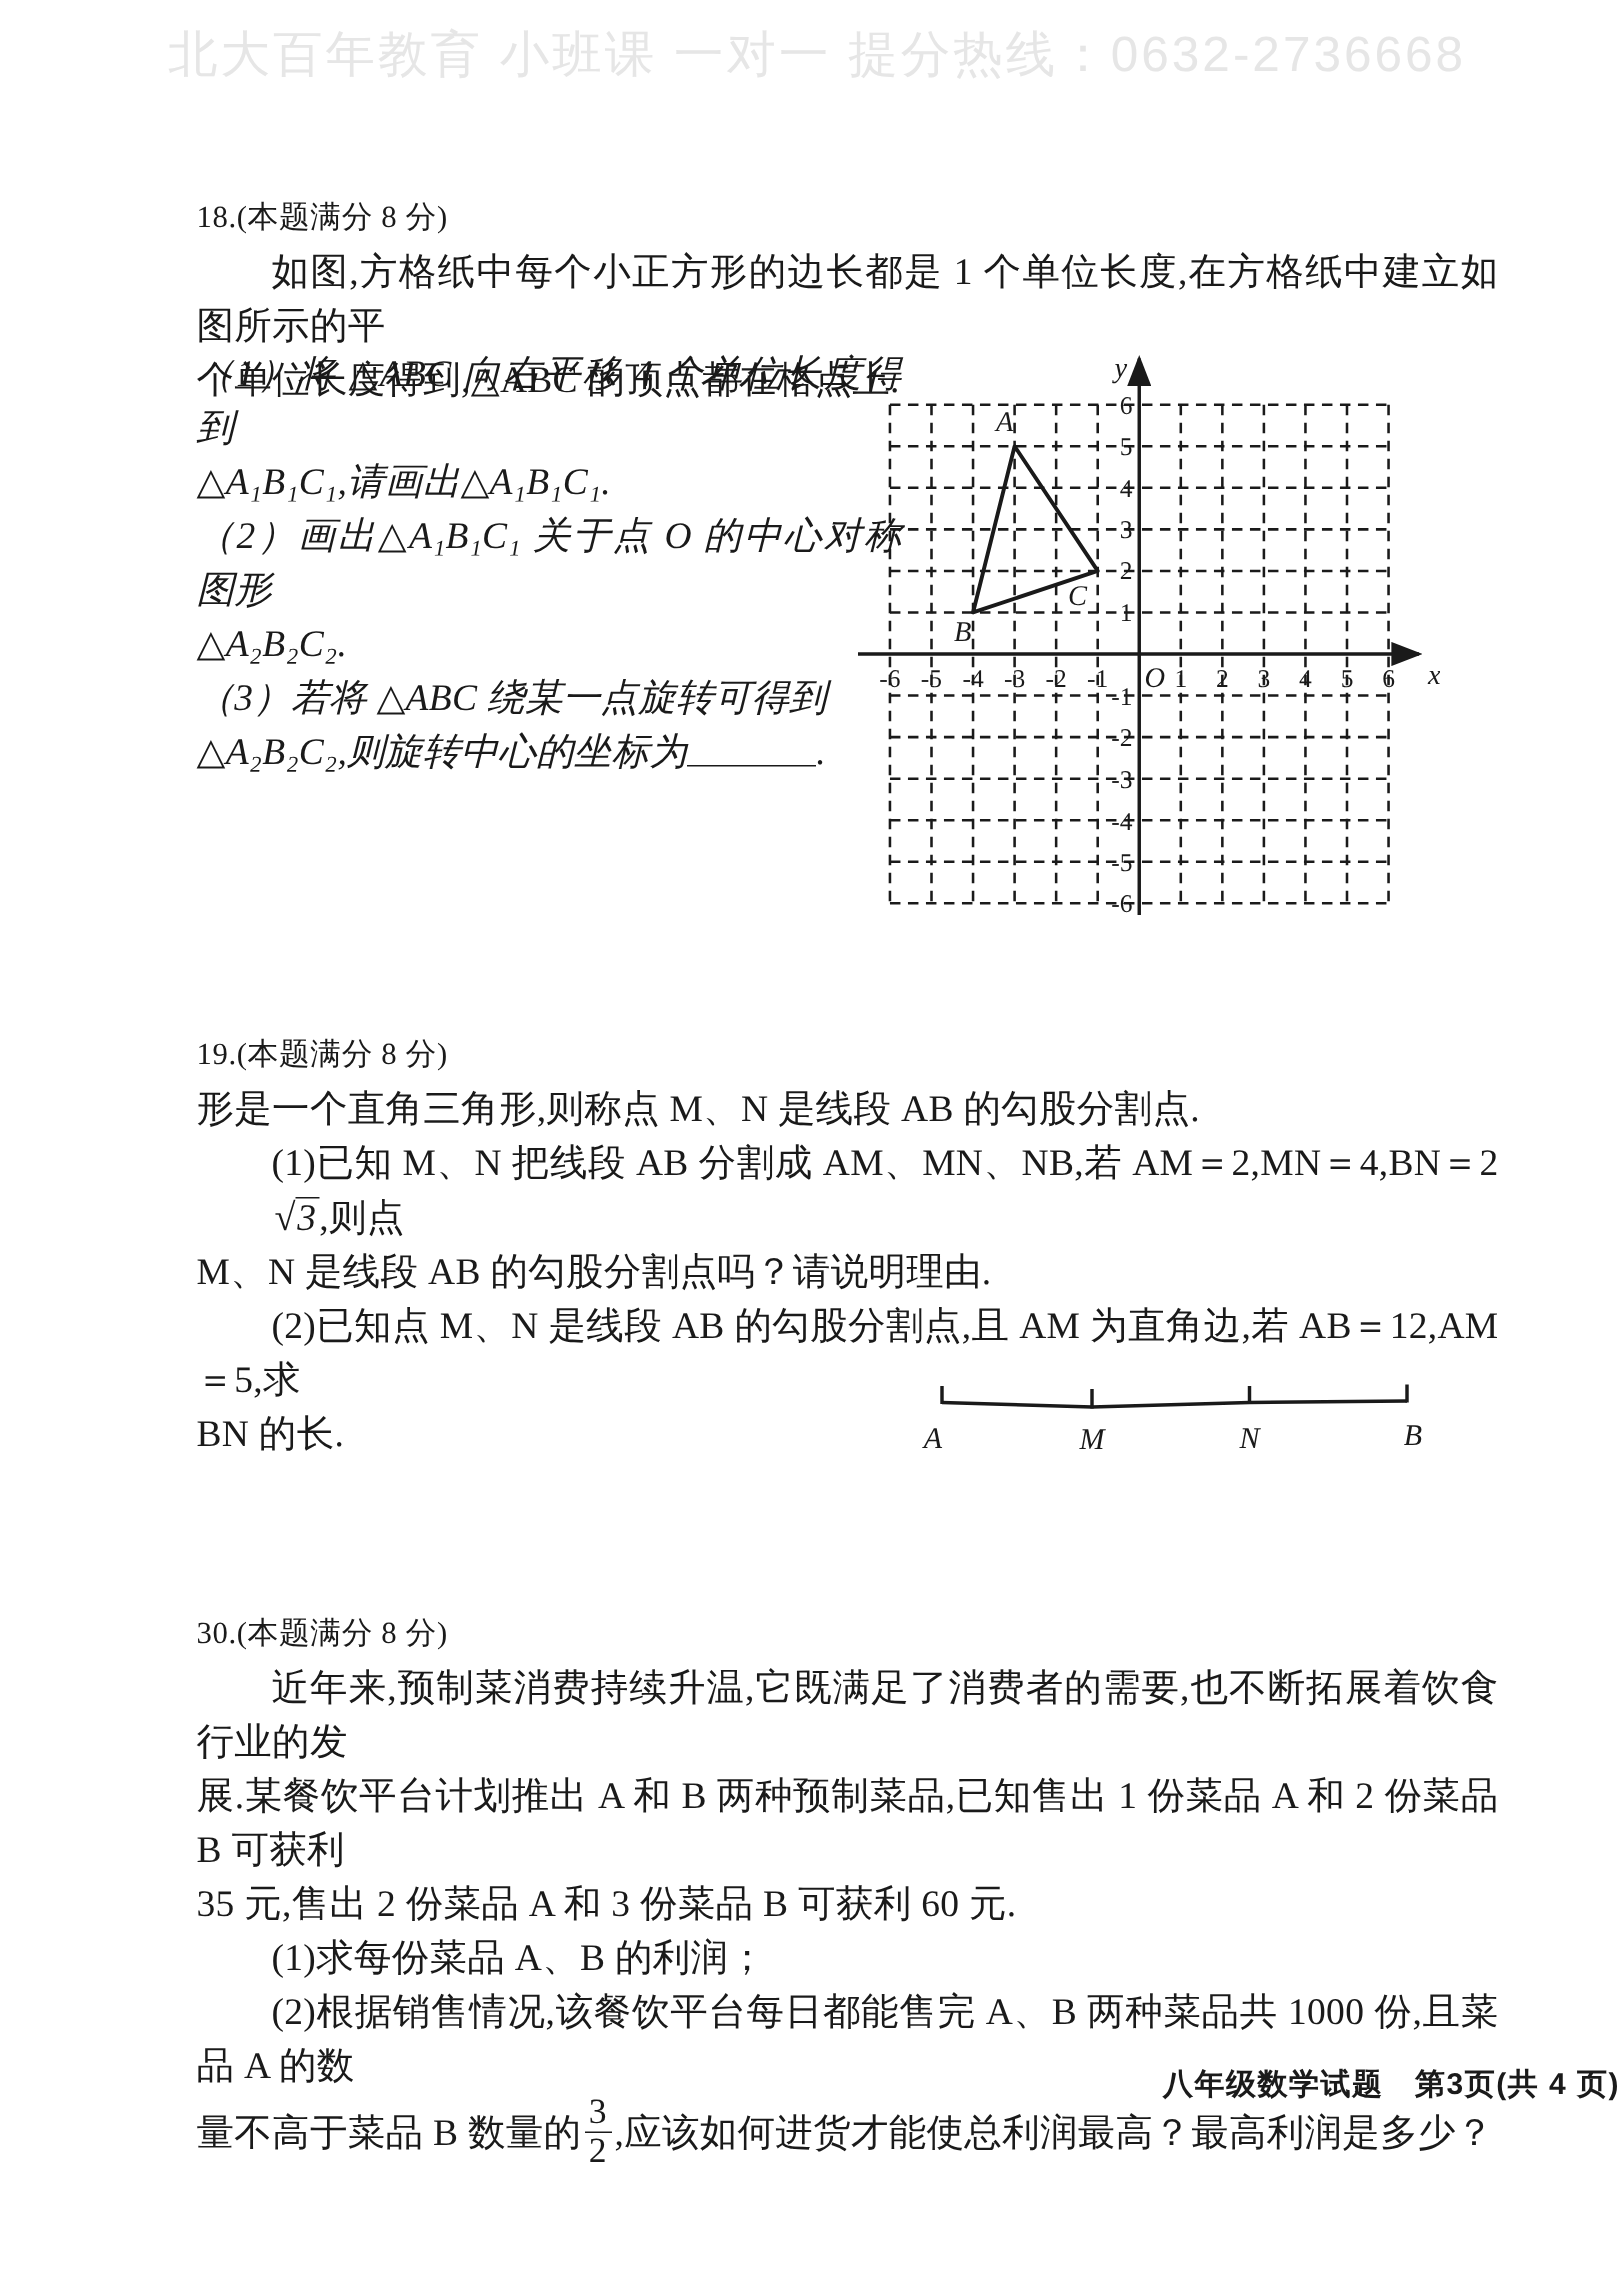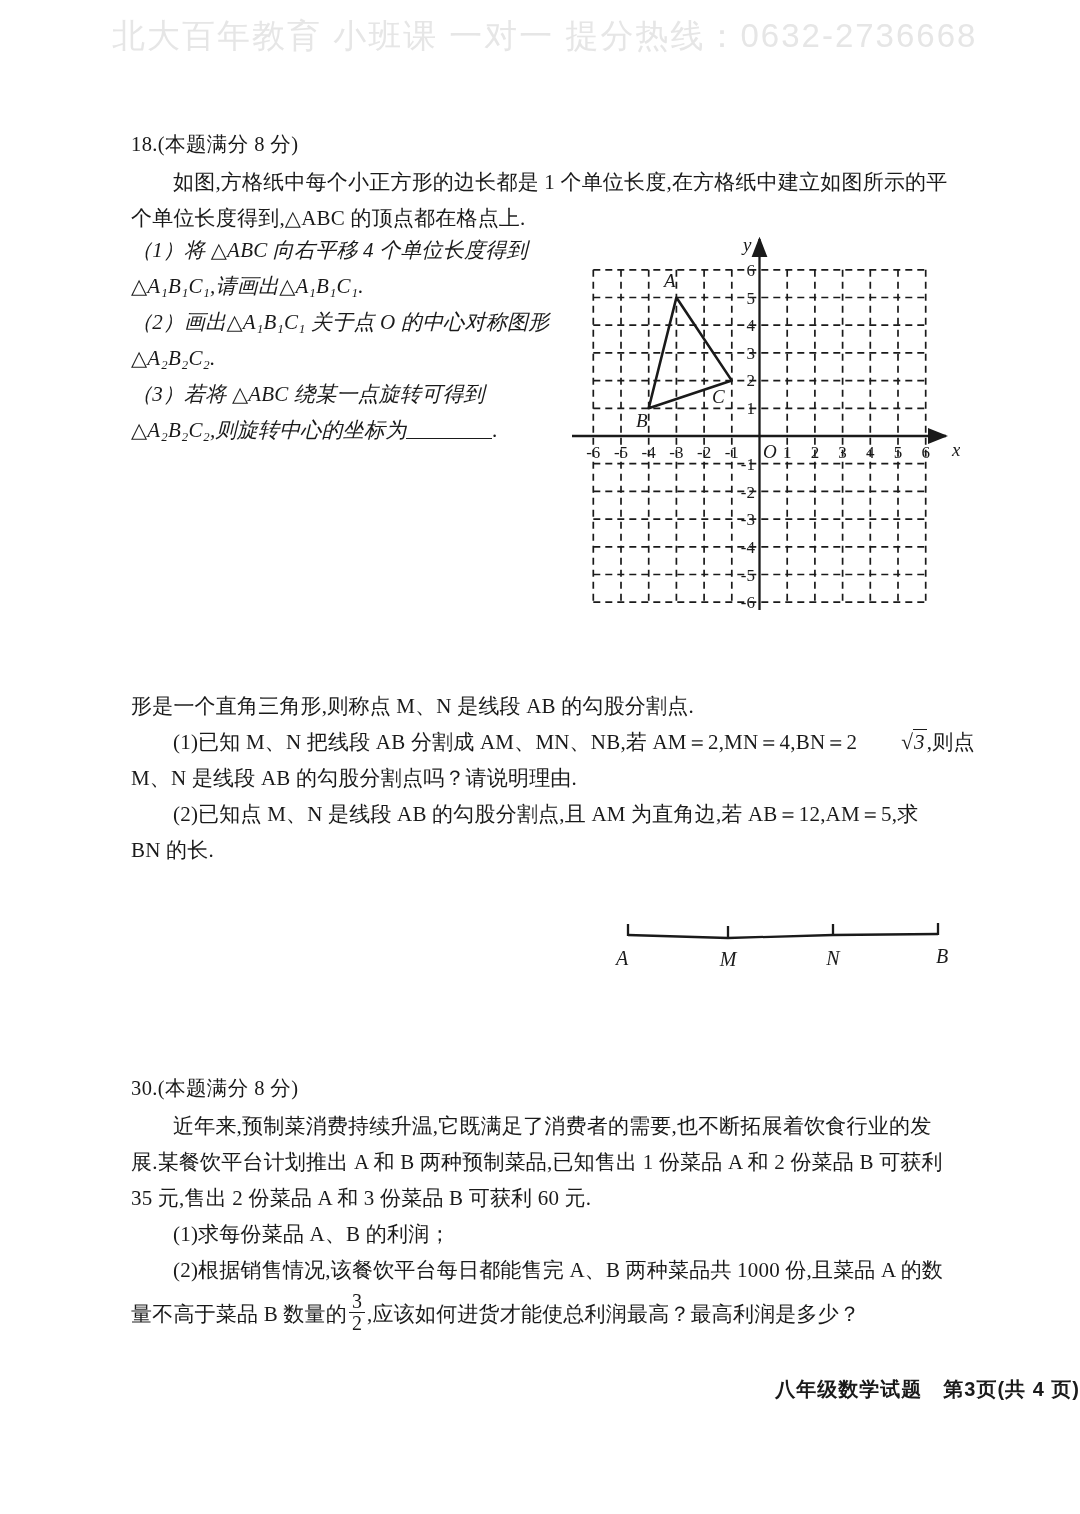--- a/index.html
+++ b/index.html
@@ -47,21 +47,21 @@
   }
 
   .qnum {
     font-size: 20.5px;
     letter-spacing: 0.4px;
     margin-bottom: 6px;
     white-space: nowrap;
   }
 
   .para {
-    font-size: 21px;
+    font-size: 25px;
     line-height: 36px;
     text-align: justify;
     text-justify: inter-character;
     letter-spacing: 0.2px;
   }
   .para.indent { text-indent: 2em; }
 
   .narrow { width: 470px; }
 
   .blank {
@@ -233,20 +233,21 @@
 
       <g font-size="19" font-style="italic" font-family="Liberation Serif, serif" fill="#1a1a1a">
         <text x="104" y="62">A</text>
         <text x="76" y="202">B</text>
         <text x="152" y="178">C</text>
       </g>
     </svg>
   </div>
 
   <div class="block" style="top:688px;">
+    <div class="qnum">19.(本题满分 8 分)</div>
 
     <div class="para">形是一个直角三角形,则称点 M、N 是线段 AB 的勾股分割点.</div>
 
     <div class="para indent">
       <span>(1)已知 M、N 把线段 AB 分割成 AM、MN、NB,若 AM＝2,MN＝4,BN＝2</span><span class="radical"><span class="rsym">√</span><span class="rarg">3</span></span><span>,则点</span>
     </div>
     <div class="para">M、N 是线段 AB 的勾股分割点吗？请说明理由.</div>
 
     <div class="para indent">(2)已知点 M、N 是线段 AB 的勾股分割点,且 AM 为直角边,若 AB＝12,AM＝5,求</div>
     <div class="para">BN 的长.</div>

